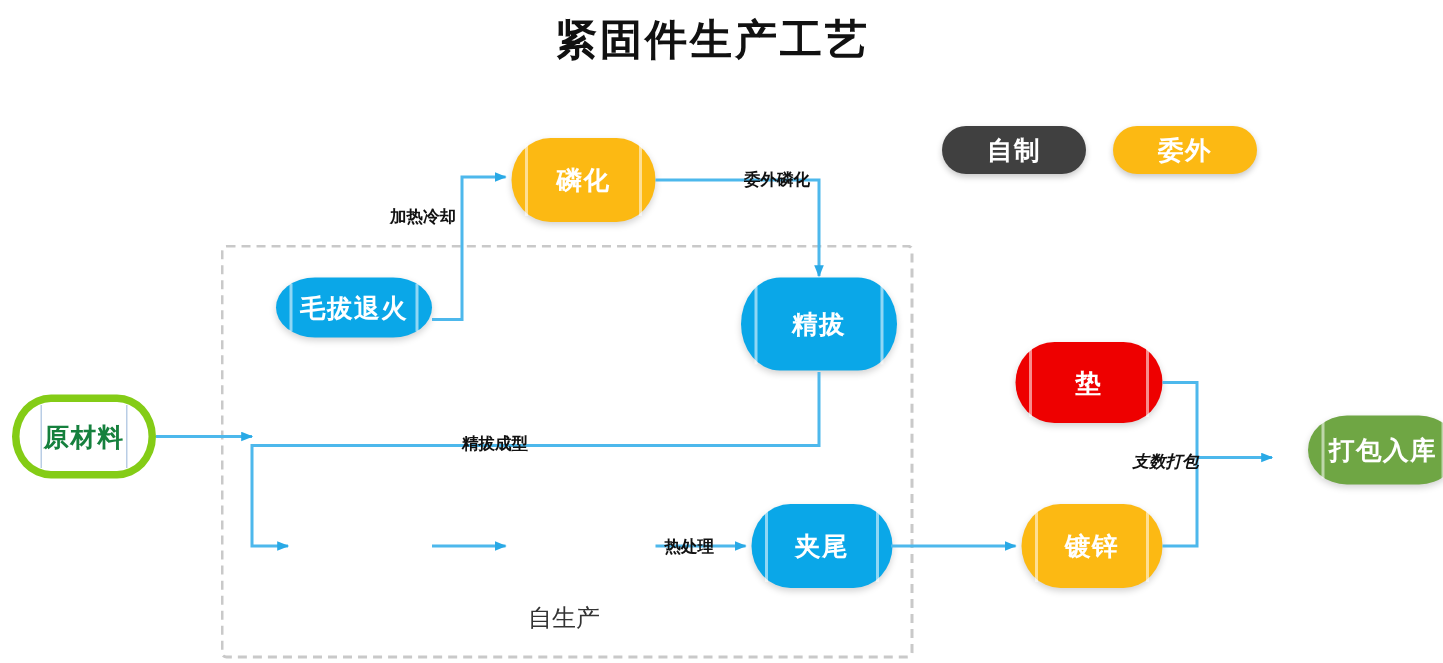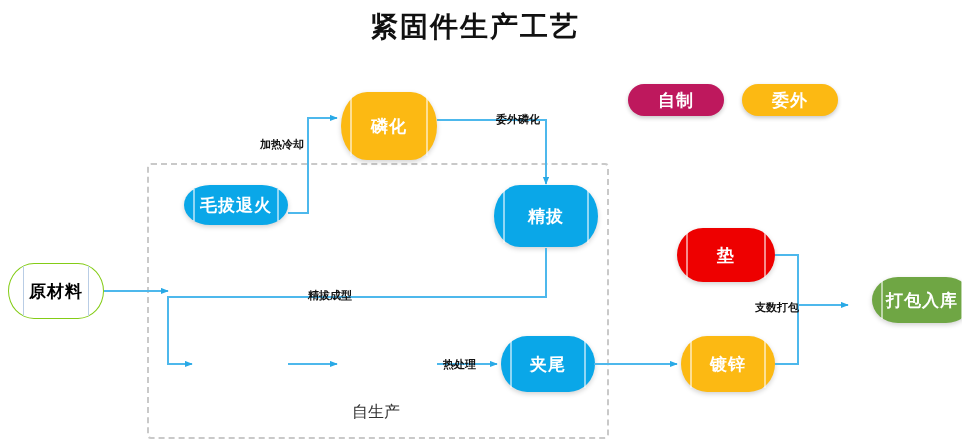--- a/index.html
+++ b/index.html
@@ -96,22 +96,22 @@
   .node::before { left: 9px; }
   .node::after  { right: 9px; }
 
   .node.blue   { background: #0aa7e8; }
   .node.yellow { background: #fcb913; }
   .node.red    { background: #ee0000; }
   .node.green  { background: #6fa644; }
 
   .node.plain {
     background: #ffffff;
-    color: #000000;
-    border: 1px solid #84cc16;
+    color: #15803d;
+    border: 5px solid #84cc16;
     box-shadow: none;
     align-items: center;
   }
   .node.plain::before,
   .node.plain::after {
     background: #b9cde5;
     width: 1px;
     top: 2px;
     bottom: 2px;
   }
@@ -145,21 +145,21 @@
     z-index: 3;
   }
 </style>
 </head>
 <body>
 
 <div id="canvas">
 
   <div id="title">紧固件生产工艺</div>
 
-  <div class="legend-pill" style="left:628px; top:84px; background:#be185d;">
+  <div class="legend-pill" style="left:628px; top:84px; background:#404040;">
     <span>自制</span>
   </div>
   <div class="legend-pill" style="left:742px; top:84px; background:#fcb913;">
     <span>委外</span>
   </div>
 
   <div id="group-self-production"></div>
   <div id="group-self-production-label">自生产</div>
 
   <svg id="edges" viewBox="0 0 962 442">
@@ -191,31 +191,31 @@
       <path d="M775,255 L798,255 L798,305"></path>
 
       <path d="M775,364 L798,364 L798,305"></path>
     </g>
   </svg>
 
   <div class="edge-label" style="left:260px; top:137px;">加热冷却</div>
   <div class="edge-label" style="left:496px; top:112px;">委外磷化</div>
   <div class="edge-label" style="left:308px; top:288px;">精拔成型</div>
   <div class="edge-label" style="left:443px; top:357px;">热处理</div>
-  <div class="edge-label" style="left:755px; top:300px;">支数打包</div>
+  <div class="edge-label" style="left:755px; top:300px;font-style:italic;">支数打包</div>
 
   <div class="node plain" style="left:8px; top:263px; width:96px; height:56px;">
     <span class="node-label">原材料</span>
   </div>
 
   <div class="node blue" style="left:184px; top:185px; width:104px; height:40px;">
     <span class="node-label">毛拔退火</span>
   </div>
 
-  <div class="node yellow" style="left:341px; top:92px; width:96px; height:68px;">
+  <div class="node yellow" style="left:341px; top:92px; width:96px; height:56px;">
     <span class="node-label">磷化</span>
   </div>
 
   <div class="node blue" style="left:494px; top:185px; width:104px; height:62px;">
     <span class="node-label">精拔</span>
   </div>
 
 
 
   <div class="node blue" style="left:501px; top:336px; width:94px; height:56px;">

